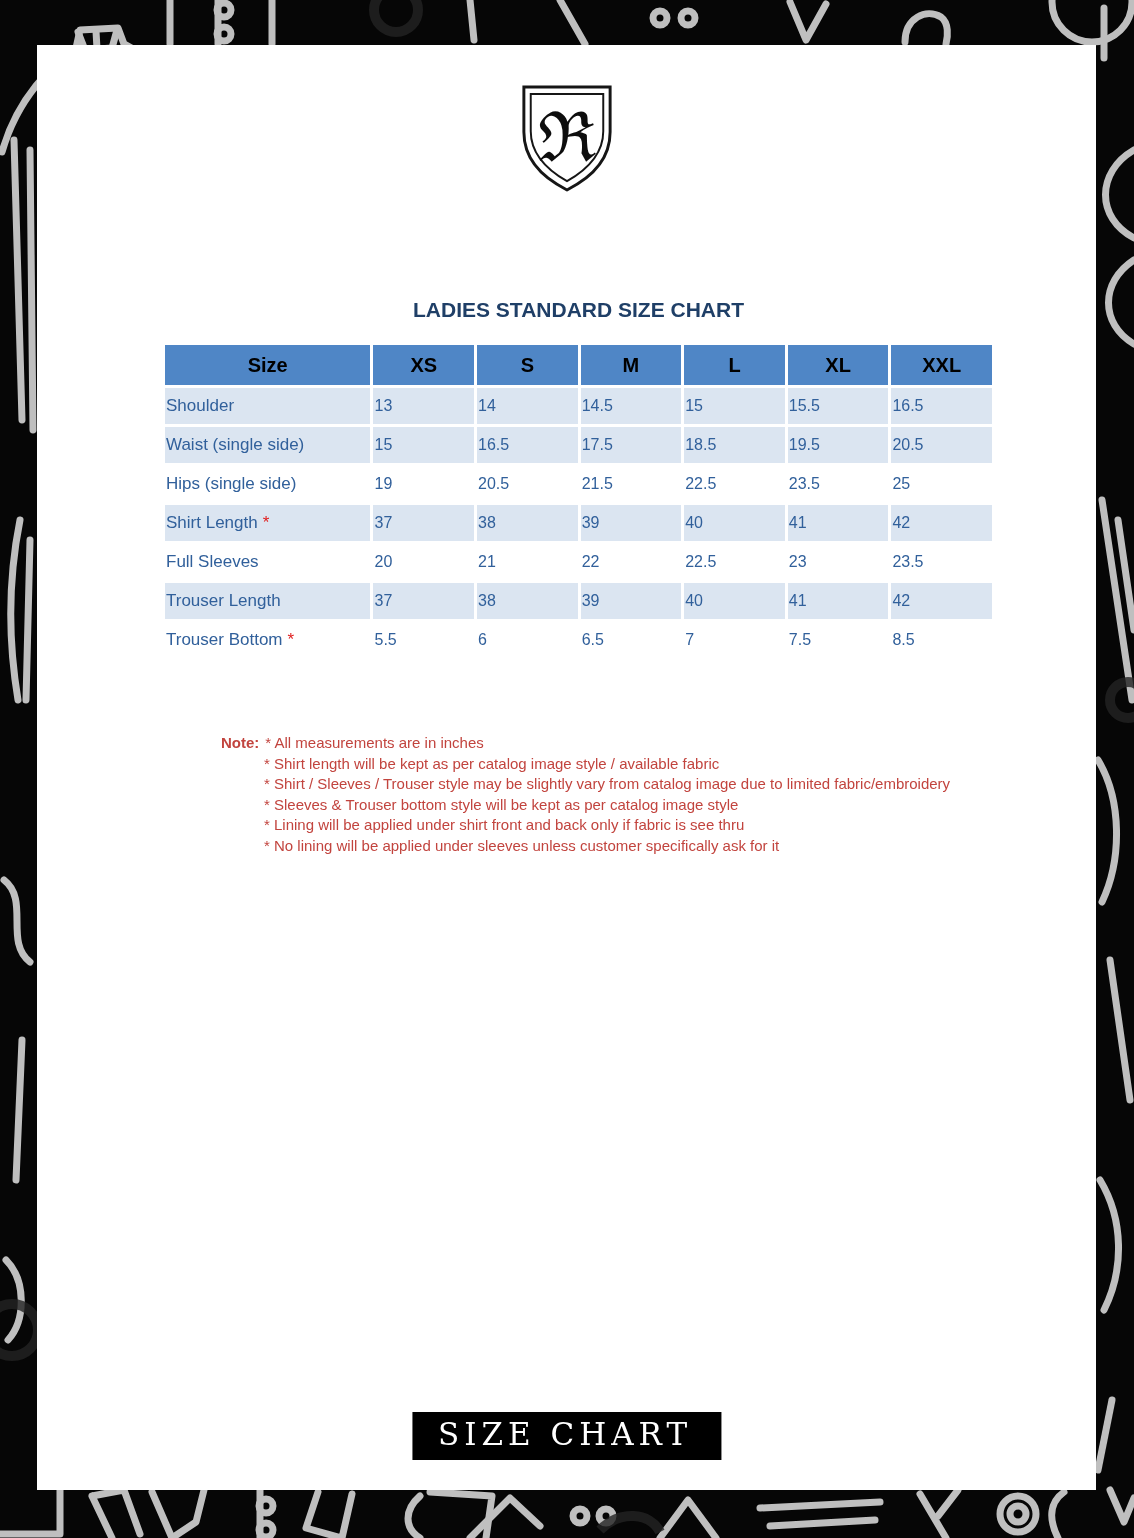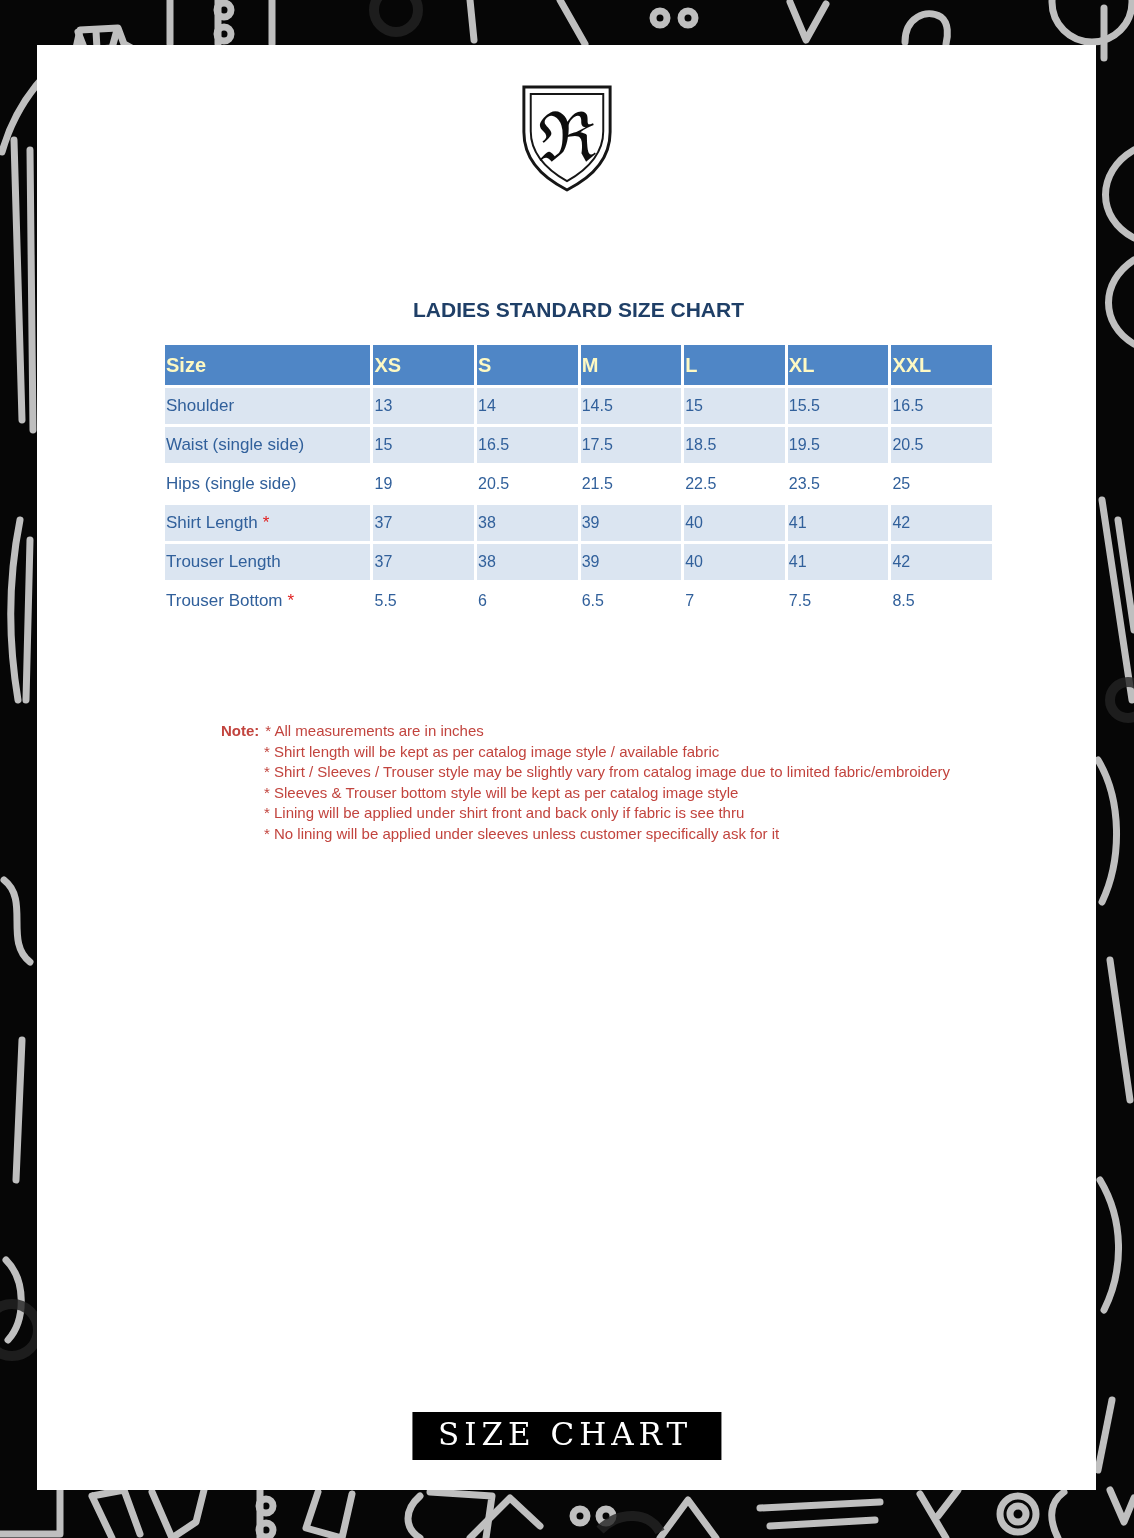--- a/index.html
+++ b/index.html
@@ -28,40 +28,40 @@
     font-size:21px;font-weight:bold;color:var(--title-text,#1f3f67);
     letter-spacing:0px;margin:12px;
   }
   
   .size-table{
     position:absolute;top:297px;left:125px;width:833px;
     border-collapse:separate;border-spacing:3px;table-layout:fixed;
   }
   .size-table col.c-label{width:25.4%;}
   .size-table th{
-    background:var(--header-bg,#4f86c6);color:#fef9c3;
-    font-size:20px;font-weight:bold;height:38px;text-align:left;
+    background:var(--header-bg,#4f86c6);color:#000000;
+    font-size:20px;font-weight:bold;height:38px;text-align:center;
   }
   .size-table td{
     text-align:left;font-weight:normal;height:34px;
     color:var(--cell-text,#31609b);font-size:16px;
   }
   .size-table td.label-cell{font-size:17px;}
   .size-table tr.light td{background:var(--row-alt-bg,#dbe5f1);}
   .size-table tr.white td{background:#ffffff;}
   .ast{color:var(--asterisk-red,#e02020);margin-left:5px;}
   
   .notes{
     position:absolute;top:676px;left:184px;
     font-size:15px;line-height:20.5px;color:var(--note-text,#c2443e);
     width:800px;
   }
   .note-label{font-weight:bold;margin-right:6px;}
   .note-line{padding-left:43px;}
-  .note-line.first{padding-left:0;}
+  .note-line.first{padding-left:0;margin-top:12px;}
   
   .banner{
     position:absolute;top:1367px;left:50%;transform:translateX(-50%);
     background:var(--banner-bg,#000000);color:var(--banner-text,#ffffff);
     font-family:"DejaVu Serif", serif;
     font-size:31px;letter-spacing:5px;
     padding:4px 29px 8px 26px;white-space:nowrap;
   }
 </style>
 </head>
@@ -200,20 +200,29 @@
         </tr>
         <tr class="light">
           <td class="label-cell"><span>Shirt Length</span><span class="ast">*</span></td>
           <td>37</td>
           <td>38</td>
           <td>39</td>
           <td>40</td>
           <td>41</td>
           <td>42</td>
         </tr>
+        <tr class="white">
+          <td class="label-cell"><span>Full Sleeves</span></td>
+          <td>20</td>
+          <td>21</td>
+          <td>22</td>
+          <td>22.5</td>
+          <td>23</td>
+          <td>23.5</td>
+        </tr>
         <tr class="light">
           <td class="label-cell"><span>Trouser Length</span></td>
           <td>37</td>
           <td>38</td>
           <td>39</td>
           <td>40</td>
           <td>41</td>
           <td>42</td>
         </tr>
         <tr class="white">

